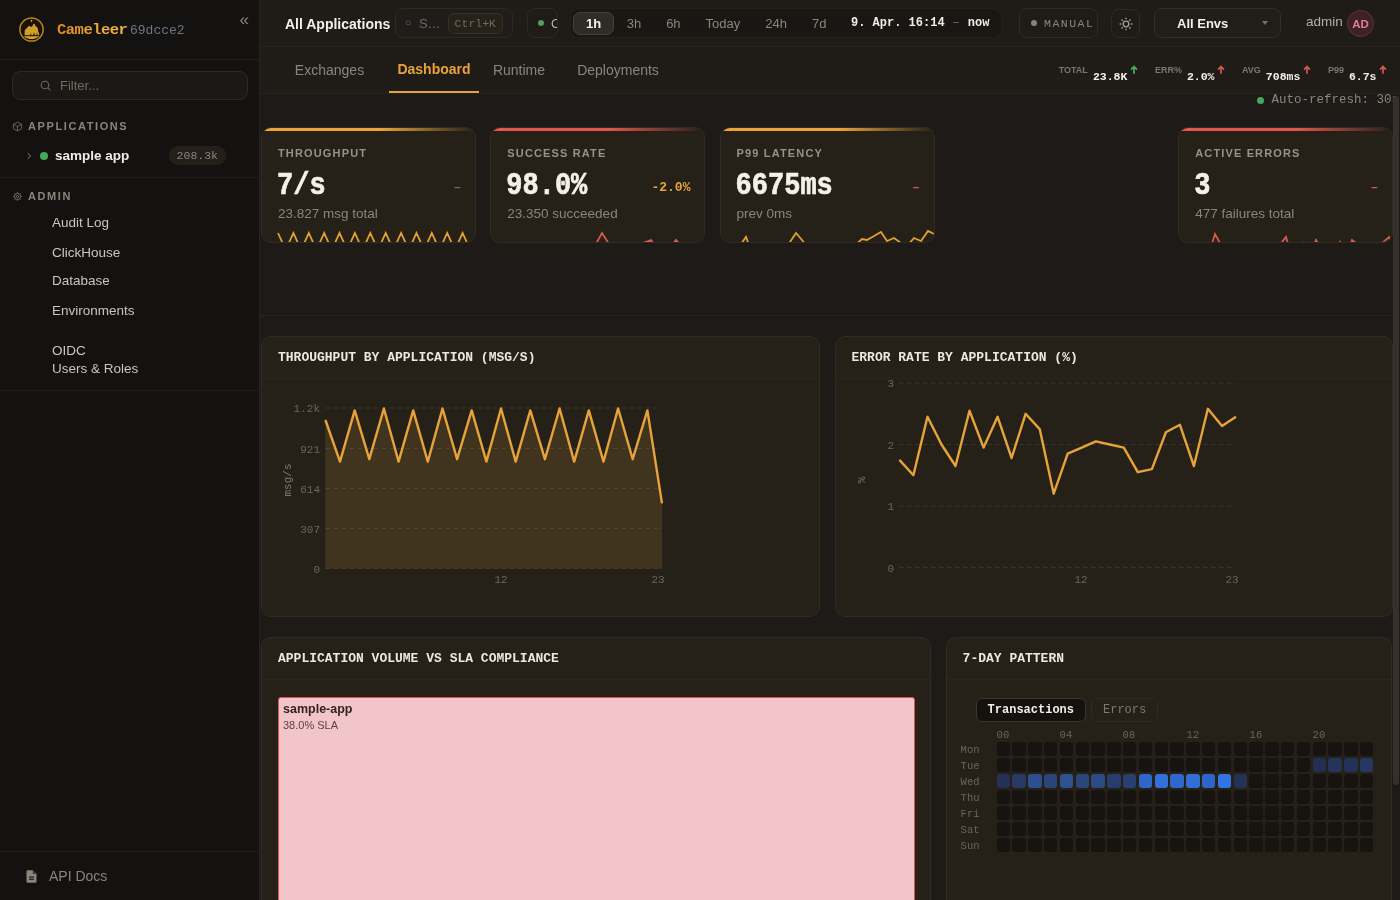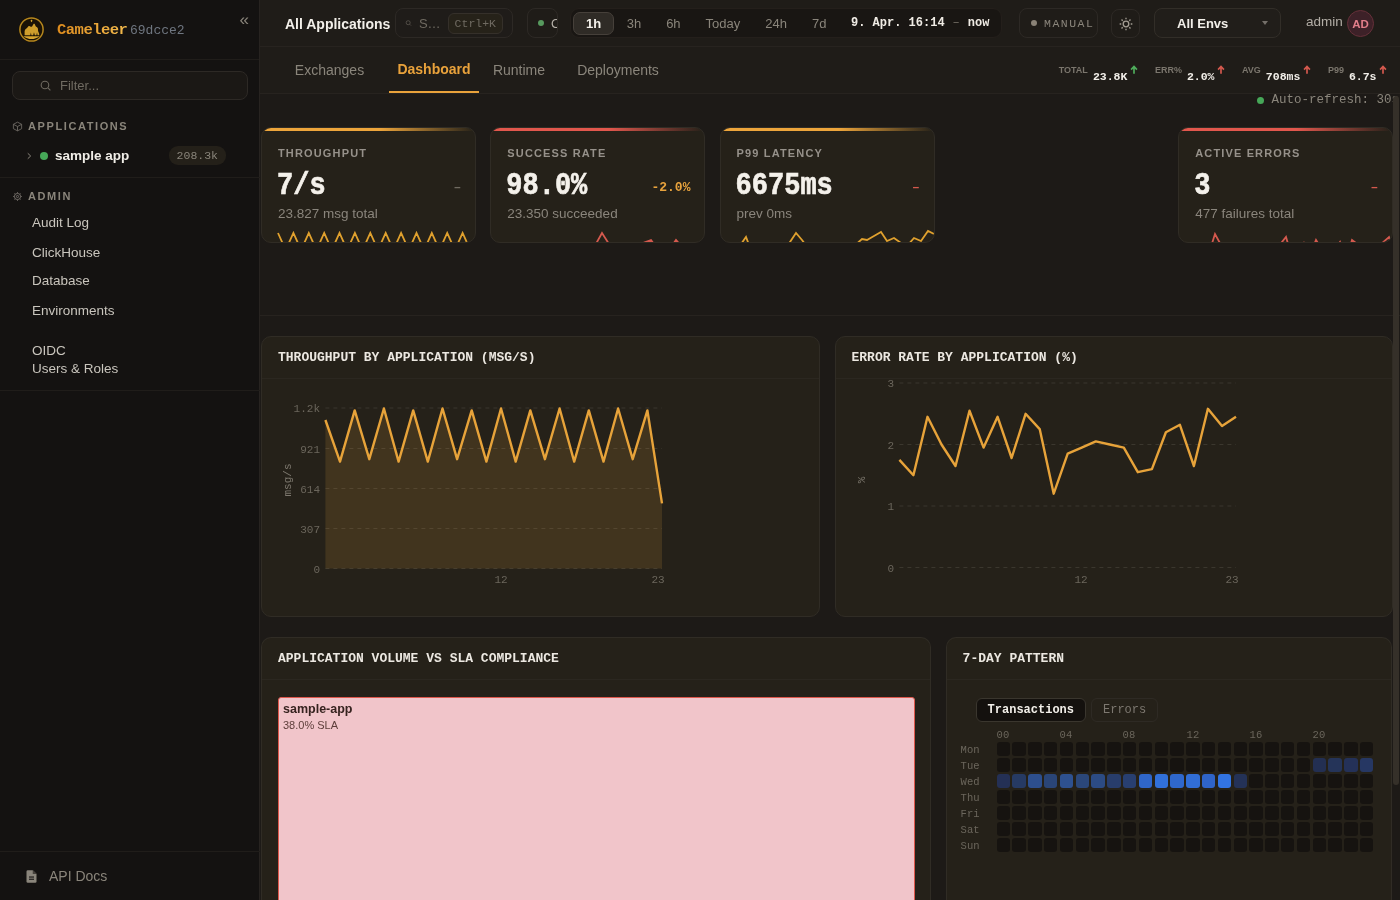--- a/index.html
+++ b/index.html
@@ -15,21 +15,21 @@
 #logo .ver { position:absolute; left:130px; top:23px; font:400 13px "Liberation Mono",monospace; color:#6f7680; }
 #logo .col { position:absolute; right:10px; top:10px; color:#8a857b; font-size:17px; }
 #filter { position:absolute; left:12px; top:71px; width:236px; height:29px; background:#1b1815;
   border:1px solid #2d2925; border-radius:8px; color:#6f6a61; font-size:13px;
   display:flex; align-items:center; gap:8px; padding:0 26px; }
 #filter svg { width:13px; height:13px; }
 .shead { position:absolute; left:12px; display:flex; align-items:center; gap:5px;
   color:#8a857b; font-size:11px; font-weight:600; letter-spacing:1.6px; }
 .shead svg { width:11px; height:11px; color:#75706a; }
 .navitem { position:absolute; left:0; width:260px; height:29px; color:#c9c5bd; font-size:13.5px;
-  display:flex; align-items:center; padding-left:32px; }
+  display:flex; align-items:center; padding-left:52px; }
 #approw { position:absolute; top:142px; left:0; width:260px; height:27px; display:flex; align-items:center; }
 #approw .ch { width:10px; height:10px; color:#8a857b; margin-left:24px; }
 #approw .dot { width:8px; height:8px; border-radius:50%; background:#46a758; margin-left:6px; }
 #approw .an { margin-left:7px; color:#f0ede7; font-size:13.5px; font-weight:600; }
 #approw .bd { position:absolute; right:34px; font:400 11.5px "Liberation Mono",monospace; color:#8a857b;
   background:#242019; border-radius:9px; padding:3px 8px; }
 .sdiv { position:absolute; left:0; width:260px; border-top:1px solid #201d1a; }
 #apidocs { position:absolute; left:0; bottom:0; width:260px; height:49px; border-top:1px solid #201d1a;
   display:flex; align-items:center; color:#8a857b; font-size:14px; }
 #apidocs svg { width:15px; height:15px; margin:0 10px 0 24px; }

